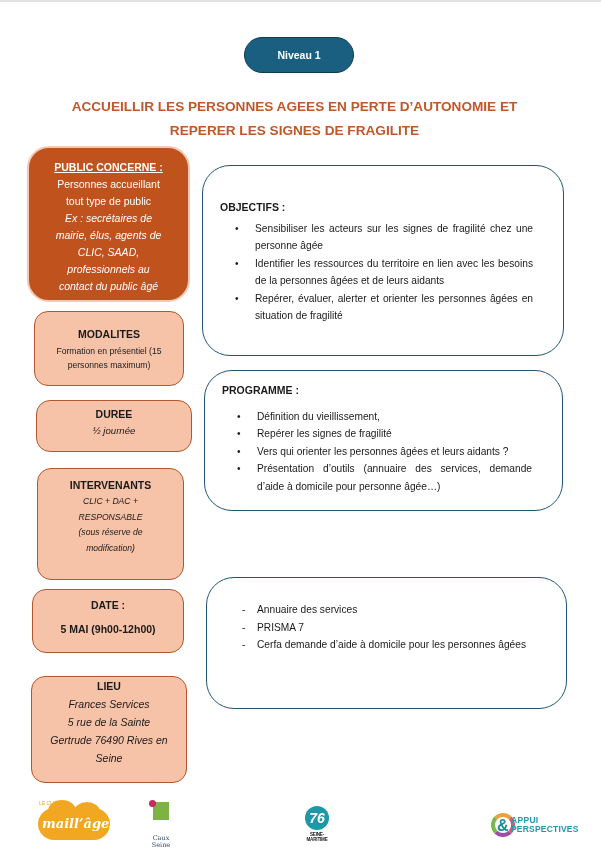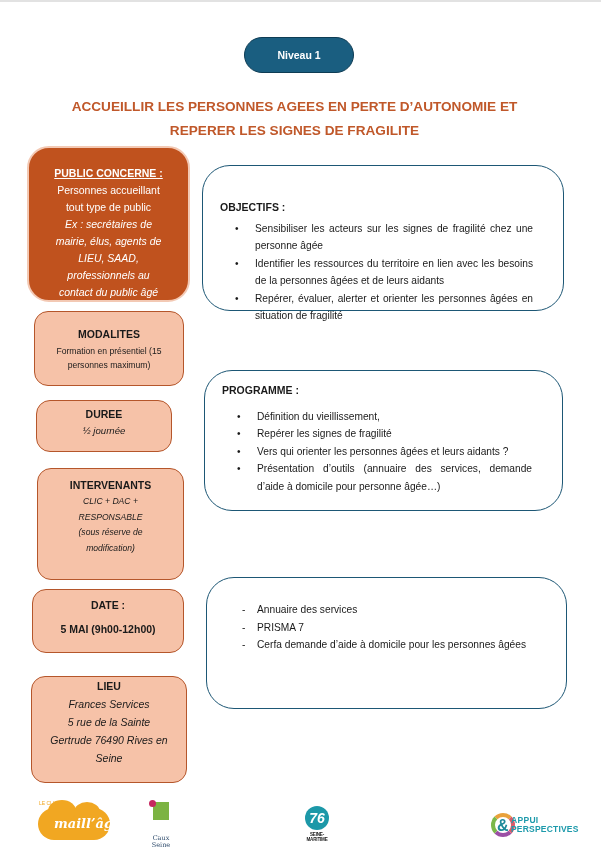--- a/index.html
+++ b/index.html
@@ -23,56 +23,56 @@
   .lbox {
     position: absolute; box-sizing: border-box; text-align: center;
     background: #f6c2a8; border: 1.5px solid #b5562b; border-radius: 14px;
     font-size: 9.6px; line-height: 16.5px; color: #1a1a1a;
   }
   .lbox .head { font-weight: bold; font-size: 10.5px; }
   .lbox .it { font-style: italic; }
   .public {
     left: 27px; top: 146px; width: 163px; height: 156px;
     background: #c0521e; border: 2px solid #f3c9b4; border-radius: 22px; color: #fff;
-    padding-top: 17px; font-size: 10.5px; line-height: 17px;
+    padding-top: 11px; font-size: 10.5px; line-height: 17px;
   }
   .public .head { text-decoration: underline; font-weight: bold; font-size: 10.5px; }
   .modalites { left: 34px; top: 311px; width: 150px; height: 75px; padding-top: 14px; font-size: 8.6px; line-height: 14px; }
   .modalites .head { margin-bottom: 2px; line-height: 16px; }
-  .duree { left: 36px; top: 400px; width: 136px; height: 52px; padding-top: 5px; }
+  .duree { left: 36px; top: 400px; width: 156px; height: 52px; padding-top: 5px; }
   .interv { left: 37px; top: 468px; width: 147px; height: 112px; padding-top: 7px; font-size: 8.6px; line-height: 15.5px; }
   .interv .head { line-height: 18px; }
   .date { left: 32px; top: 589px; width: 152px; height: 64px; padding-top: 7px; }
   .date .head { margin-bottom: 7px; }
   .date .val { font-weight: bold; font-size: 10.5px; }
   .lieu { left: 31px; top: 676px; width: 156px; height: 107px; font-size: 10.5px; line-height: 18px; }
 
   .rbox {
     position: absolute; box-sizing: border-box;
     border: 1.5px solid #1d5775; border-radius: 28px; background: #fff;
     font-size: 10.2px; line-height: 17.5px; color: #1a1a1a;
   }
   .rbox .head { font-weight: bold; font-size: 10.5px; }
   .rbox ul { list-style: none; margin: 0; padding: 0; }
   .rbox li { position: relative; padding-left: 35px; text-align: justify; }
   .rbox li .mk { position: absolute; left: 15px; top: 0; }
-  .objectifs { left: 202px; top: 165px; width: 362px; height: 146px; padding: 33px 30px 16px 17px; }
+  .objectifs { left: 202px; top: 165px; width: 362px; height: 191px; padding: 33px 30px 16px 17px; }
   .objectifs .head { margin-bottom: 3px; }
   .programme { left: 204px; top: 370px; width: 359px; height: 141px; padding: 11px 30px 0 17px; }
   .programme .head { margin-bottom: 8px; }
   .outils { left: 206px; top: 577px; width: 361px; height: 132px; padding: 23px 30px 0 15px; }
   .outils .head { margin-bottom: 8px; }
   .outils li .mk { left: 20px; }
 
   .logo { position: absolute; }
   .logo-maillages { left: 34px; top: 800px; width: 80px; height: 44px; }
   .maill-cloud { position: absolute; left: 4px; top: 8px; width: 72px; height: 32px; background: #f1a722; border-radius: 16px; }
   .maill-cloud:before { content: ""; position: absolute; left: 10px; top: -8px; width: 28px; height: 22px; background: #f1a722; border-radius: 50%; }
   .maill-cloud:after { content: ""; position: absolute; left: 36px; top: -6px; width: 26px; height: 20px; background: #f1a722; border-radius: 50%; }
-  .maill-text { position: absolute; left: 8px; top: 16px; width: 66px; text-align: center; color: #fff; font-family: "DejaVu Serif", serif; font-style: italic; font-weight: bold; font-size: 13px; margin-left: 12px; }
+  .maill-text { position: absolute; left: 8px; top: 16px; width: 66px; text-align: center; color: #fff; font-family: "DejaVu Serif", serif; font-style: italic; font-weight: bold; font-size: 13px; }
   .maill-small { position: absolute; left: 5px; top: 0; font-size: 5px; color: #f1a722; }
 
   .logo-caux { left: 146px; top: 800px; width: 30px; height: 46px; text-align: center; }
   .caux-mark { position: absolute; left: 7px; top: 2px; width: 16px; height: 18px; background: #7cb342; }
   .caux-dot { position: absolute; left: 3px; top: 0px; width: 7px; height: 7px; border-radius: 50%; background: #c62860; }
   .caux-txt { position: absolute; left: 0; top: 22px; width: 30px; font-family: "DejaVu Serif", serif; font-size: 6.5px; line-height: 6.5px; color: #2d4a6b; margin-top: 13px; }
   .caux-agglo { font-family: "Liberation Sans", sans-serif; font-weight: bold; font-size: 7px; }
 
   .logo-76 { left: 300px; top: 806px; width: 34px; height: 40px; text-align: center; }
   .circ76 { width: 24px; height: 24px; margin: 0 auto; border-radius: 50%; background: #1c98a8; color: #fff; font-weight: bold; font-style: italic; font-size: 14px; line-height: 24px; }
@@ -97,21 +97,21 @@
   <div>ACCUEILLIR LES PERSONNES AGEES EN PERTE D’AUTONOMIE ET</div>
   <div>REPERER LES SIGNES DE FRAGILITE</div>
 </div>
 
 <div class="lbox public">
   <div class="head">PUBLIC CONCERNE :</div>
   <div>Personnes accueillant</div>
   <div>tout type de public</div>
   <div class="it">Ex : secrétaires de</div>
   <div class="it">mairie, élus, agents de</div>
-  <div class="it">LIEU, SAAD,</div>
+  <div class="it">CLIC, SAAD,</div>
   <div class="it">professionnels au</div>
   <div class="it">contact du public âgé</div>
 </div>
 
 <div class="lbox modalites">
   <div class="head">MODALITES</div>
   <div>Formation en présentiel (15</div>
   <div>personnes maximum)</div>
 </div>
 

